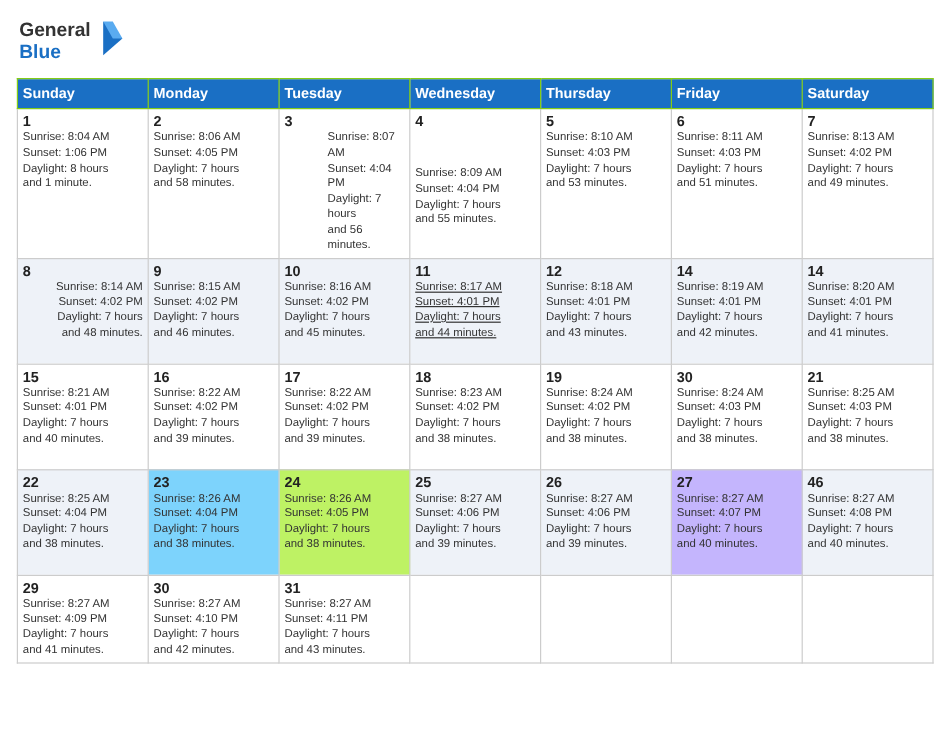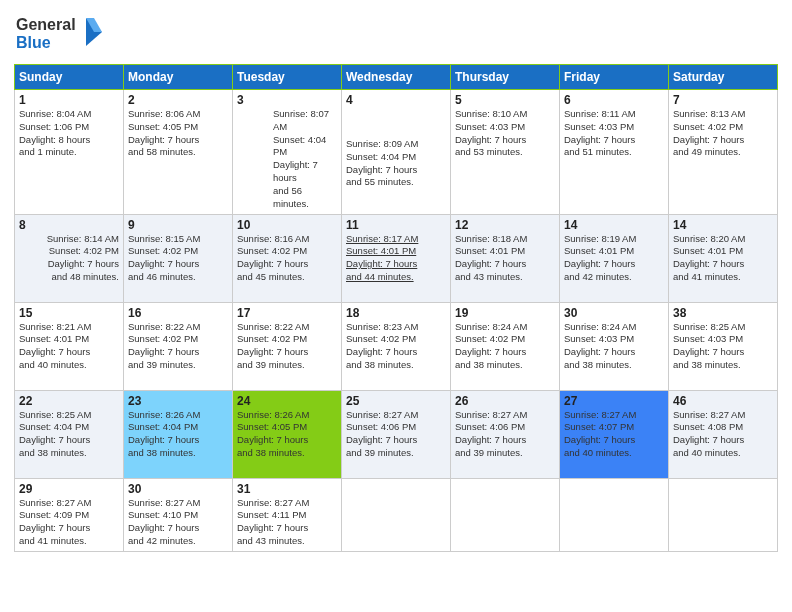--- a/index.html
+++ b/index.html
@@ -259,21 +259,21 @@
 and 38 minutes.</div>
           </td>
           <td>
             <span class="day-num">30</span>
             <div class="day-info" style="white-space: pre-line;">Sunrise: 8:24 AM
 Sunset: 4:03 PM
 Daylight: 7 hours
 and 38 minutes.</div>
           </td>
           <td>
-            <span class="day-num">38</span>
+            <span class="day-num">21</span>
             <div class="day-info" style="white-space: pre-line;">Sunrise: 8:25 AM
 Sunset: 4:03 PM
 Daylight: 7 hours
 and 38 minutes.</div>
           </td>
         </tr>
         <tr>
           <td style="background: rgb(238, 242, 248);">
             <span class="day-num">22</span>
             <div class="day-info" style="white-space: pre-line;">Sunrise: 8:25 AM
@@ -281,42 +281,42 @@
 Daylight: 7 hours
 and 38 minutes.</div>
           </td>
           <td style="background: #7dd3fc;">
             <span class="day-num">23</span>
             <div class="day-info" style="white-space: pre-line;">Sunrise: 8:26 AM
 Sunset: 4:04 PM
 Daylight: 7 hours
 and 38 minutes.</div>
           </td>
-          <td style="background: #84cc16;">
+          <td style="background: #bef264;">
             <span class="day-num">24</span>
             <div class="day-info" style="white-space: pre-line;">Sunrise: 8:26 AM
 Sunset: 4:05 PM
 Daylight: 7 hours
 and 38 minutes.</div>
           </td>
           <td style="background: rgb(238, 242, 248);">
             <span class="day-num">25</span>
             <div class="day-info" style="white-space: pre-line;">Sunrise: 8:27 AM
 Sunset: 4:06 PM
 Daylight: 7 hours
 and 39 minutes.</div>
           </td>
           <td style="background: rgb(238, 242, 248);">
             <span class="day-num">26</span>
             <div class="day-info" style="white-space: pre-line;">Sunrise: 8:27 AM
 Sunset: 4:06 PM
 Daylight: 7 hours
 and 39 minutes.</div>
           </td>
-          <td style="background: #3b82f6;">
+          <td style="background: #c4b5fd;">
             <span class="day-num">27</span>
             <div class="day-info" style="white-space: pre-line;">Sunrise: 8:27 AM
 Sunset: 4:07 PM
 Daylight: 7 hours
 and 40 minutes.</div>
           </td>
           <td style="background: rgb(238, 242, 248);">
             <span class="day-num">46</span>
             <div class="day-info" style="white-space: pre-line;">Sunrise: 8:27 AM
 Sunset: 4:08 PM

